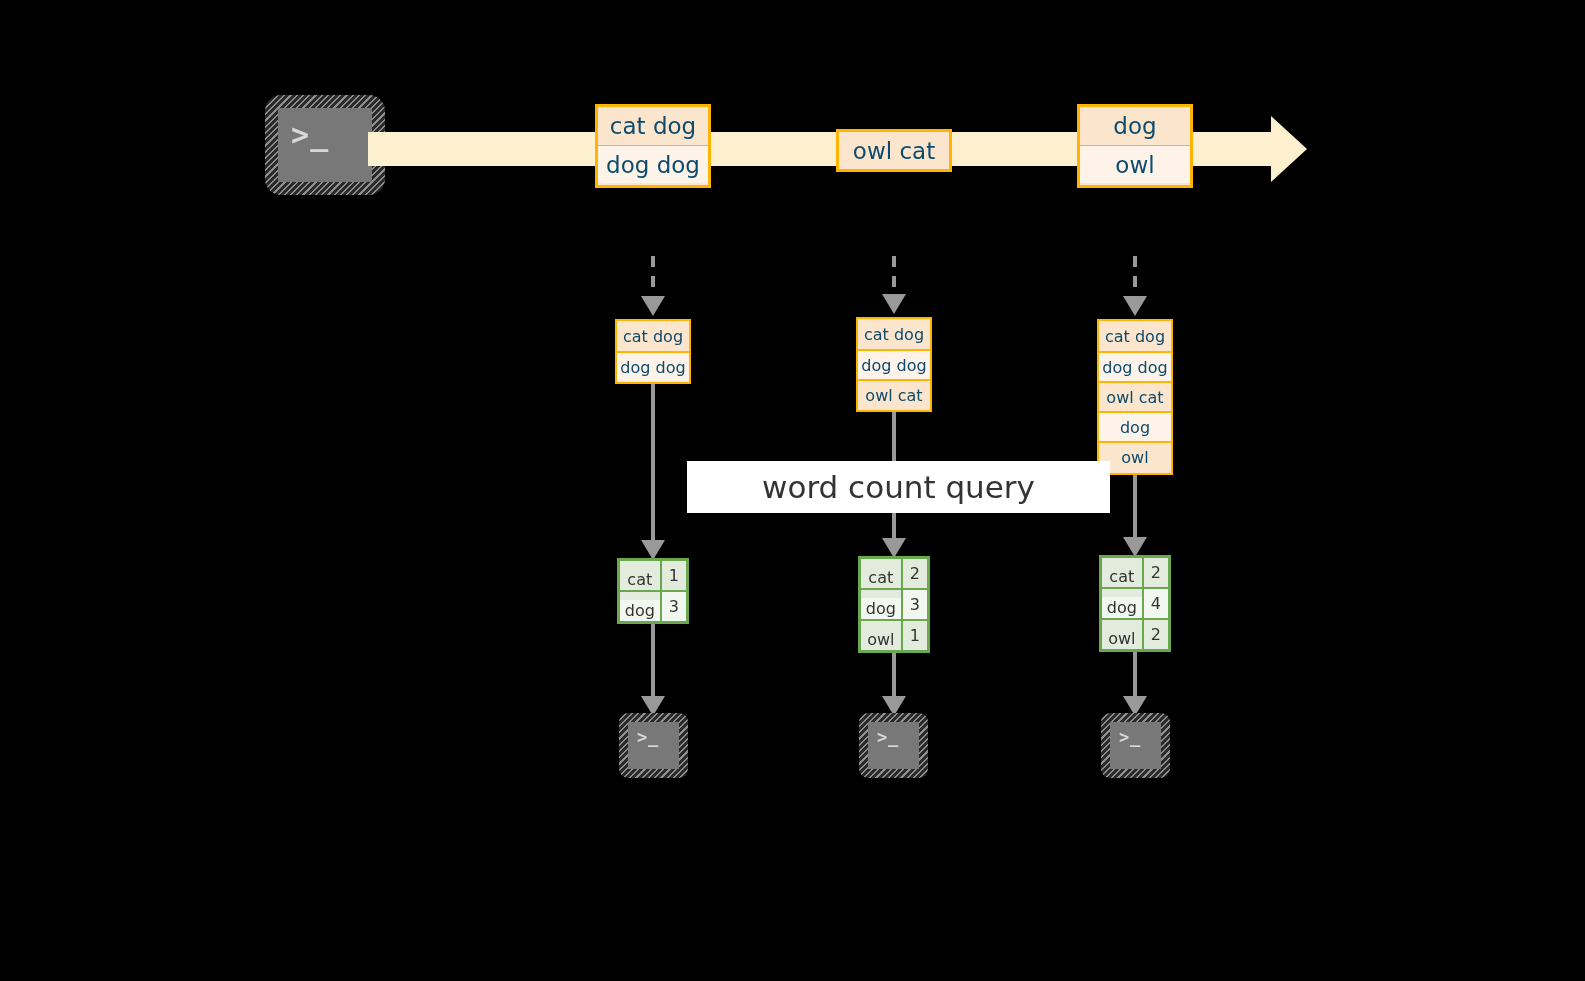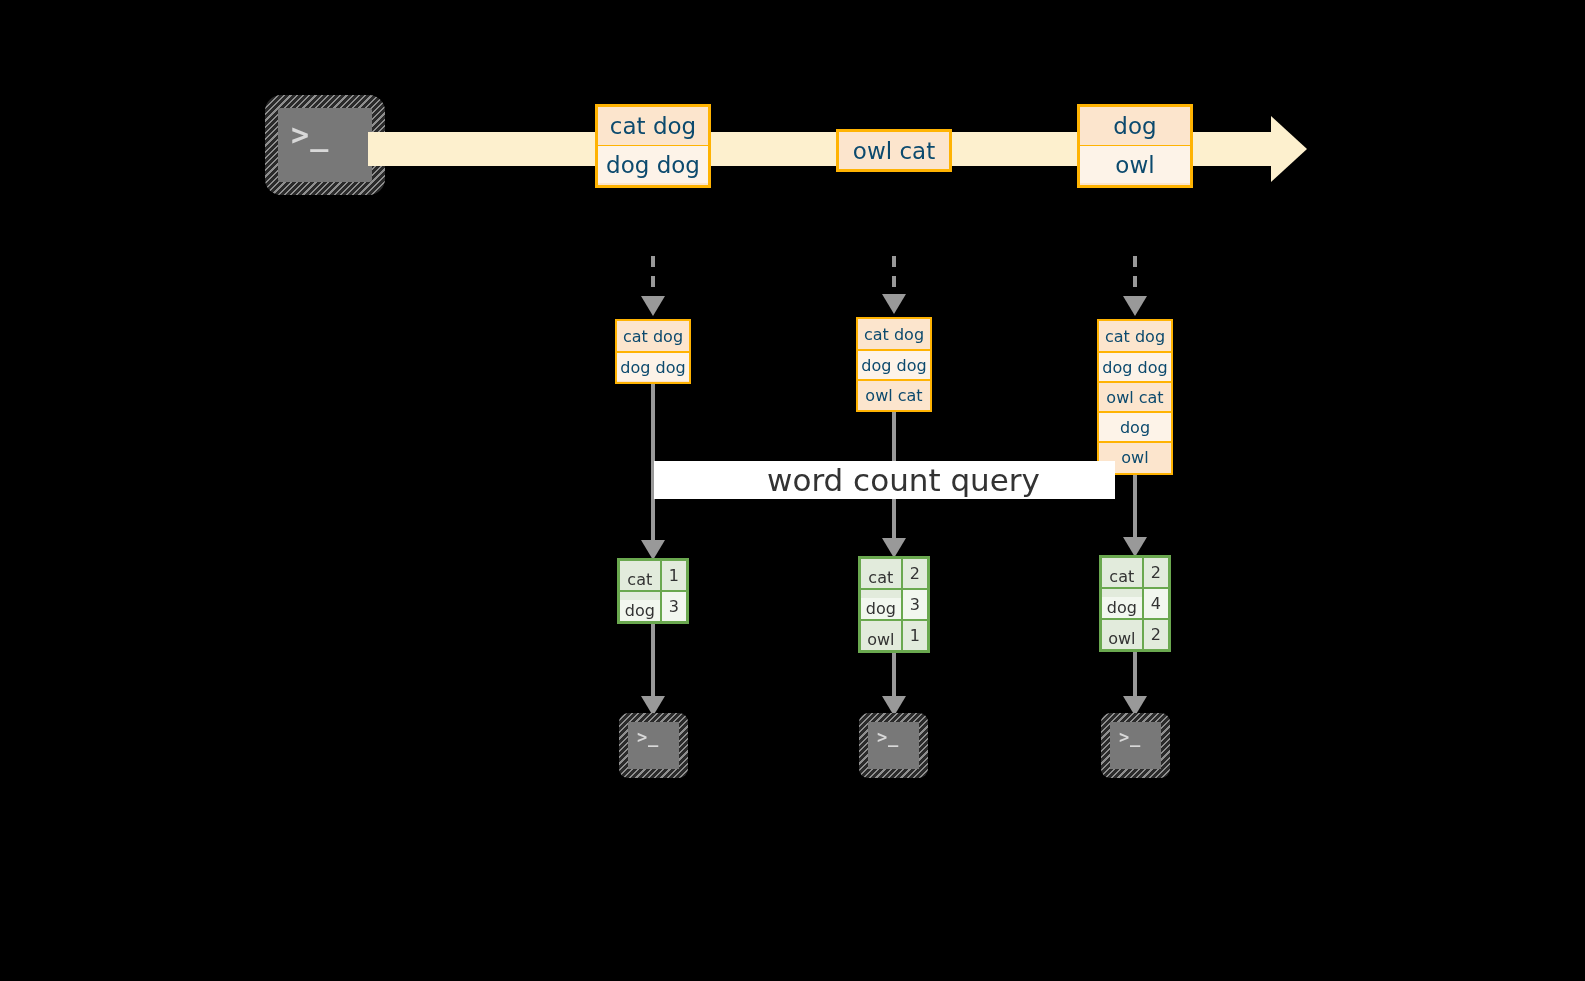--- a/index.html
+++ b/index.html
@@ -268,17 +268,17 @@
     </div>
   </div>
 
   <div class="conn-line" style="left:1133px; top:652px; height:54px;"></div>
   <div class="conn-head" style="left:1123px; top:696px;"></div>
 
   <div class="terminal small" style="left:1101px; top:713px; width:69px; height:65px;">
     <span class="glyph">&gt;_</span>
   </div>
 
-  <div class="query-label" style="left:654px; top:461px; width:423px; height:38px;padding-left:38px;">
+  <div class="query-label" style="left:687px; top:461px; width:423px; height:52px;">
     <span>word count query</span>
   </div>
 
 </div>
 
 </body></html>

